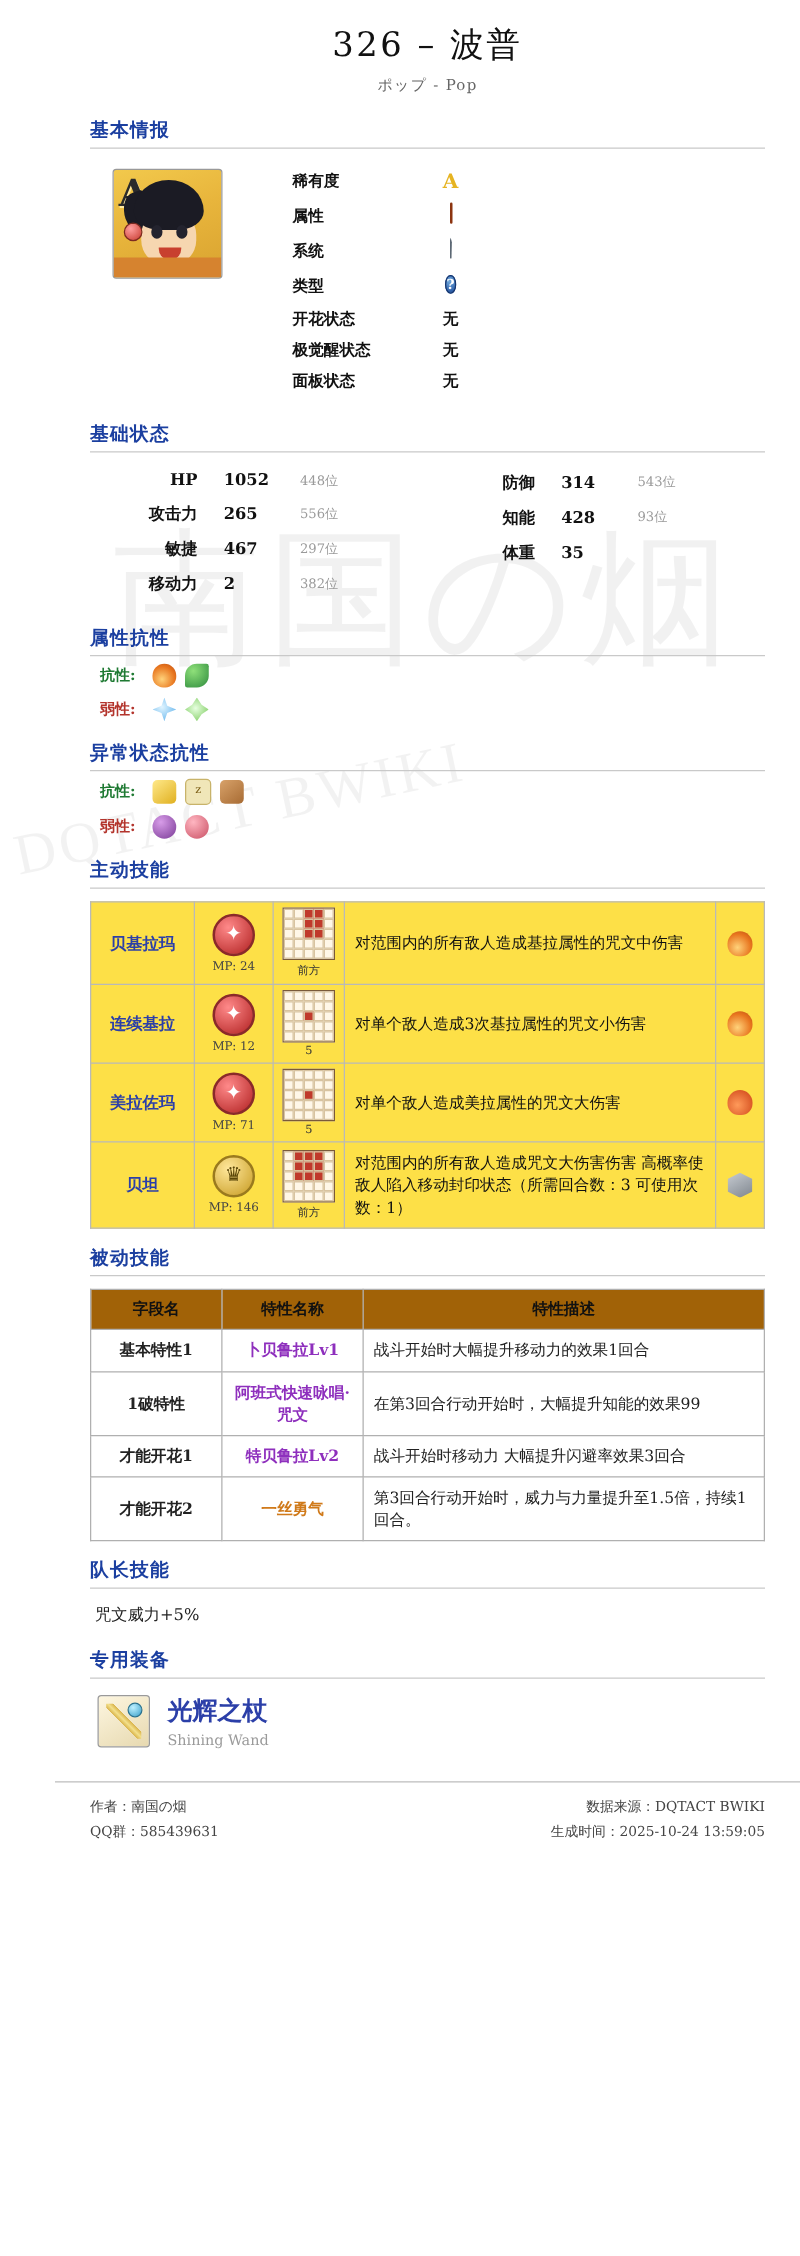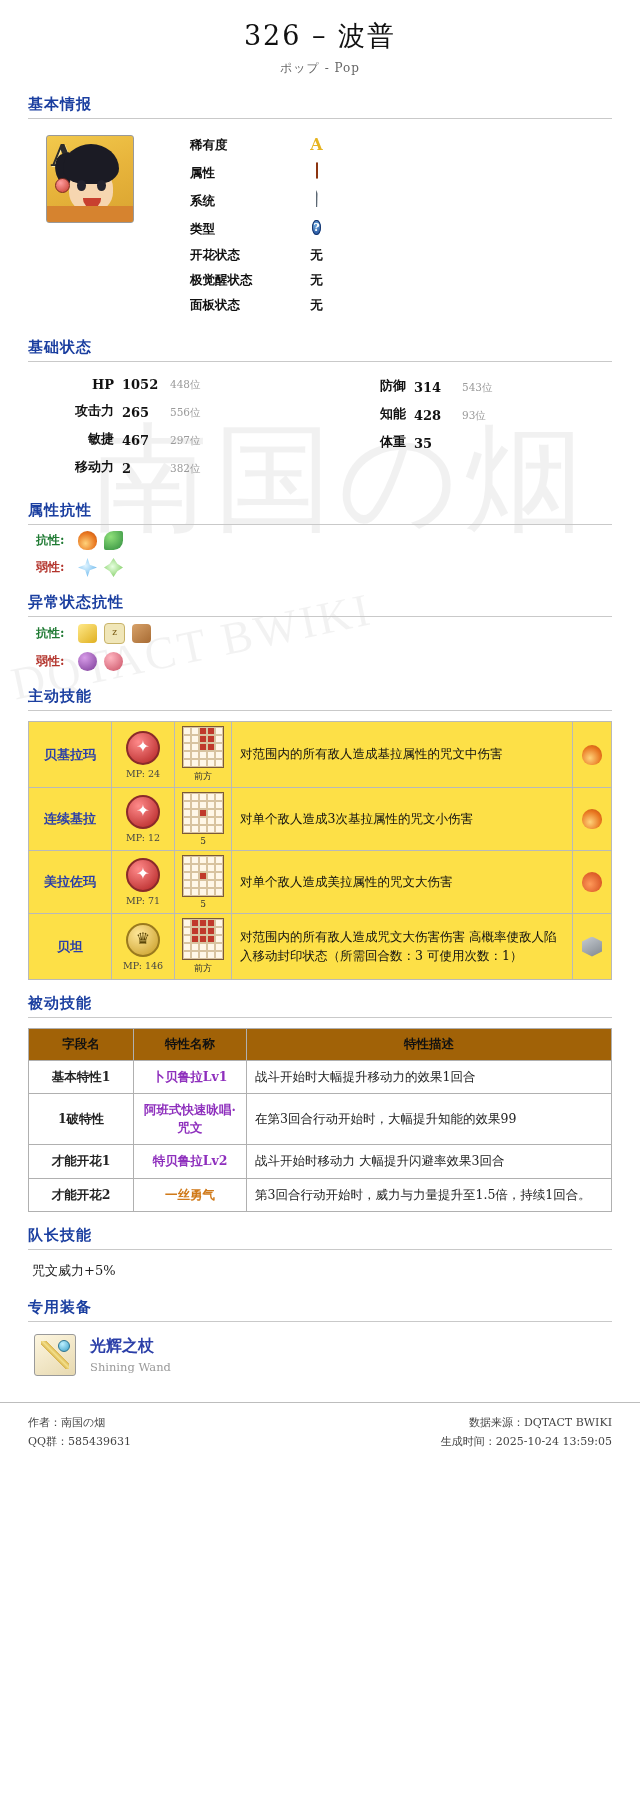--- a/index.html
+++ b/index.html
@@ -44,21 +44,21 @@
     position: absolute;
     left: 8px;
     top: 620px;
     font-size: 46px;
     color: rgba(0,0,0,0.05);
     font-family: "Liberation Serif", serif;
     letter-spacing: 3px;
     transform: rotate(-12deg);
     white-space: nowrap;
   }
-  .content { position: relative; z-index: 2; }
+  .content { position: relative; z-index: 2; margin-left: 44px; }
 
   
   .title-wrap {
     text-align: center;
     padding: 18px 0 4px 0;
   }
   .title-main {
     font-size: 27px;
     font-family: "DejaVu Serif", serif;
     color: #111;
@@ -224,23 +224,24 @@
   }
 
   
   .stats-grid {
     display: flex;
     padding: 10px 0 6px 0;
   }
   .stats-col { width: 50%; }
   .stat-row {
     display: flex;
-    align-items: flex-end;
+    align-items: center;
     padding: 5px 0;
     font-family: "DejaVu Serif", serif;
+    gap: 13px;
   }
   .stat-name {
     width: 86px;
     text-align: right;
     font-size: 13px;
     font-weight: bold;
     color: #111;
     padding-right: 8px;
   }
   .stat-val {
@@ -431,21 +432,21 @@
   .equip-icon .orb {
     position: absolute;
     right: 5px; top: 5px;
     width: 10px; height: 10px;
     border-radius: 50%;
     background: radial-gradient(circle at 35% 30%, #bdf0ff, #3ba0c9);
     border: 1px solid #2b7390;
   }
   .equip-text { margin-left: 14px; }
   .equip-cn {
-    font-size: 16px;
+    font-size: 20px;
     color: #2b3fa8;
     font-family: "DejaVu Serif", serif;
     font-weight: bold;
   }
   .equip-en {
     font-size: 11.5px;
     color: #9a9a9a;
     font-family: "DejaVu Serif", serif;
     margin-top: 3px;
   }

